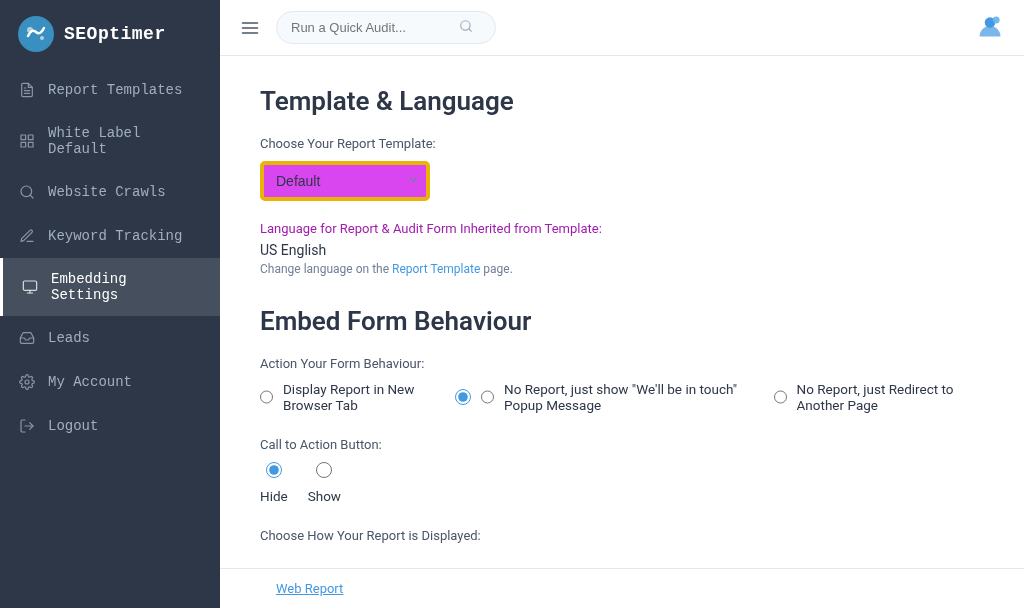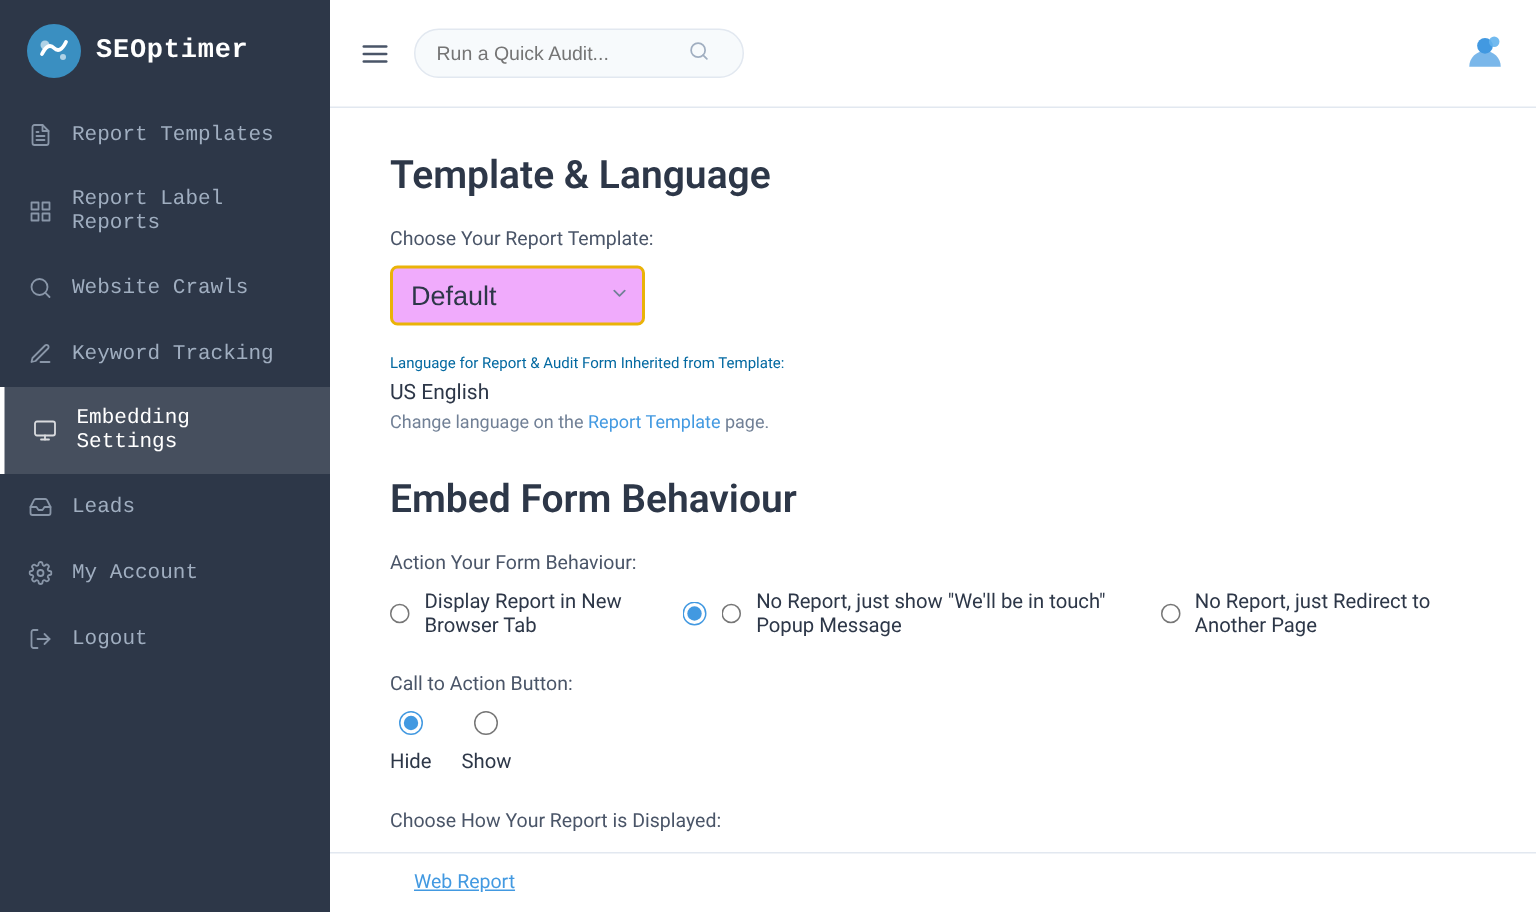--- a/index.html
+++ b/index.html
@@ -69,21 +69,21 @@
     
     .main {
       flex: 1;
       display: flex;
       flex-direction: column;
       overflow: hidden;
     }
 
     
     .topbar {
-      height: 72px;
+      height: 56px;
       background: #fff;
       border-bottom: 1px solid #e2e8f0;
       display: flex;
       align-items: center;
       padding: 0 20px;
       gap: 16px;
       flex-shrink: 0;
     }
     .menu-btn {
       cursor: pointer;
@@ -138,42 +138,42 @@
       margin-bottom: 10px;
     }
 
     .select-wrapper {
       position: relative;
       display: inline-block;
       margin-bottom: 20px;
     }
     .select-wrapper select {
       appearance: none;
-      background: #f0abfc;
-      border: 2px solid #eab308;
+      background: #d946ef;
+      border: 4px solid #eab308;
       border-radius: 5px;
       padding: 8px 36px 8px 12px;
-      font-size: 18px;
+      font-size: 14px;
       color: #2d3748;
       cursor: pointer;
       outline: none;
       min-width: 170px;
     }
     .select-arrow {
       position: absolute;
       right: 10px;
       top: 50%;
       transform: translateY(-50%);
       pointer-events: none;
       color: #718096;
     }
     .select-arrow svg { width: 14px; height: 14px; }
 
     .lang-section { margin-bottom: 6px; }
-    .lang-label { font-size: 10px; color: #0369a1; margin-bottom: 6px; }
+    .lang-label { font-size: 13px; color: #a21caf; margin-bottom: 6px; }
     .lang-value { font-size: 14px; color: #2d3748; margin-bottom: 4px; }
     .lang-note { font-size: 12px; color: #718096; margin-bottom: 30px; }
     .lang-note a { color: #4299e1; text-decoration: none; }
 
     .radio-group { display: flex; flex-direction: row; gap: 10px; margin-top: 10px; margin-bottom: 24px; }
     .radio-item { display: flex; align-items: center; gap: 10px; font-size: 13.5px; color: #2d3748; cursor: pointer; }
     .radio-item input[type="radio"] { accent-color: #4299e1; width: 16px; height: 16px; cursor: pointer; }
 
     .radio-inline { display: flex; align-items: center; gap: 20px; margin-top: 10px; margin-bottom: 24px; }
     .radio-inline .radio-item { flex-direction: column; }
@@ -222,21 +222,21 @@
 
     <div class="nav-item">
       <span class="nav-icon">
         <svg viewBox="0 0 24 24">
             <rect x="3" y="3" width="7" height="7"></rect>
             <rect x="14" y="3" width="7" height="7"></rect>
             <rect x="14" y="14" width="7" height="7"></rect>
             <rect x="3" y="14" width="7" height="7"></rect>
           </svg>
       </span>
-      <span>Report Label Reports</span>
+      <span>White Label Default</span>
     </div>
 
     <div class="nav-item">
       <span class="nav-icon">
         <svg viewBox="0 0 24 24">
             <circle cx="11" cy="11" r="8"></circle>
             <line x1="21" y1="21" x2="16.65" y2="16.65"></line>
           </svg>
       </span>
       <span>Website Crawls</span>

